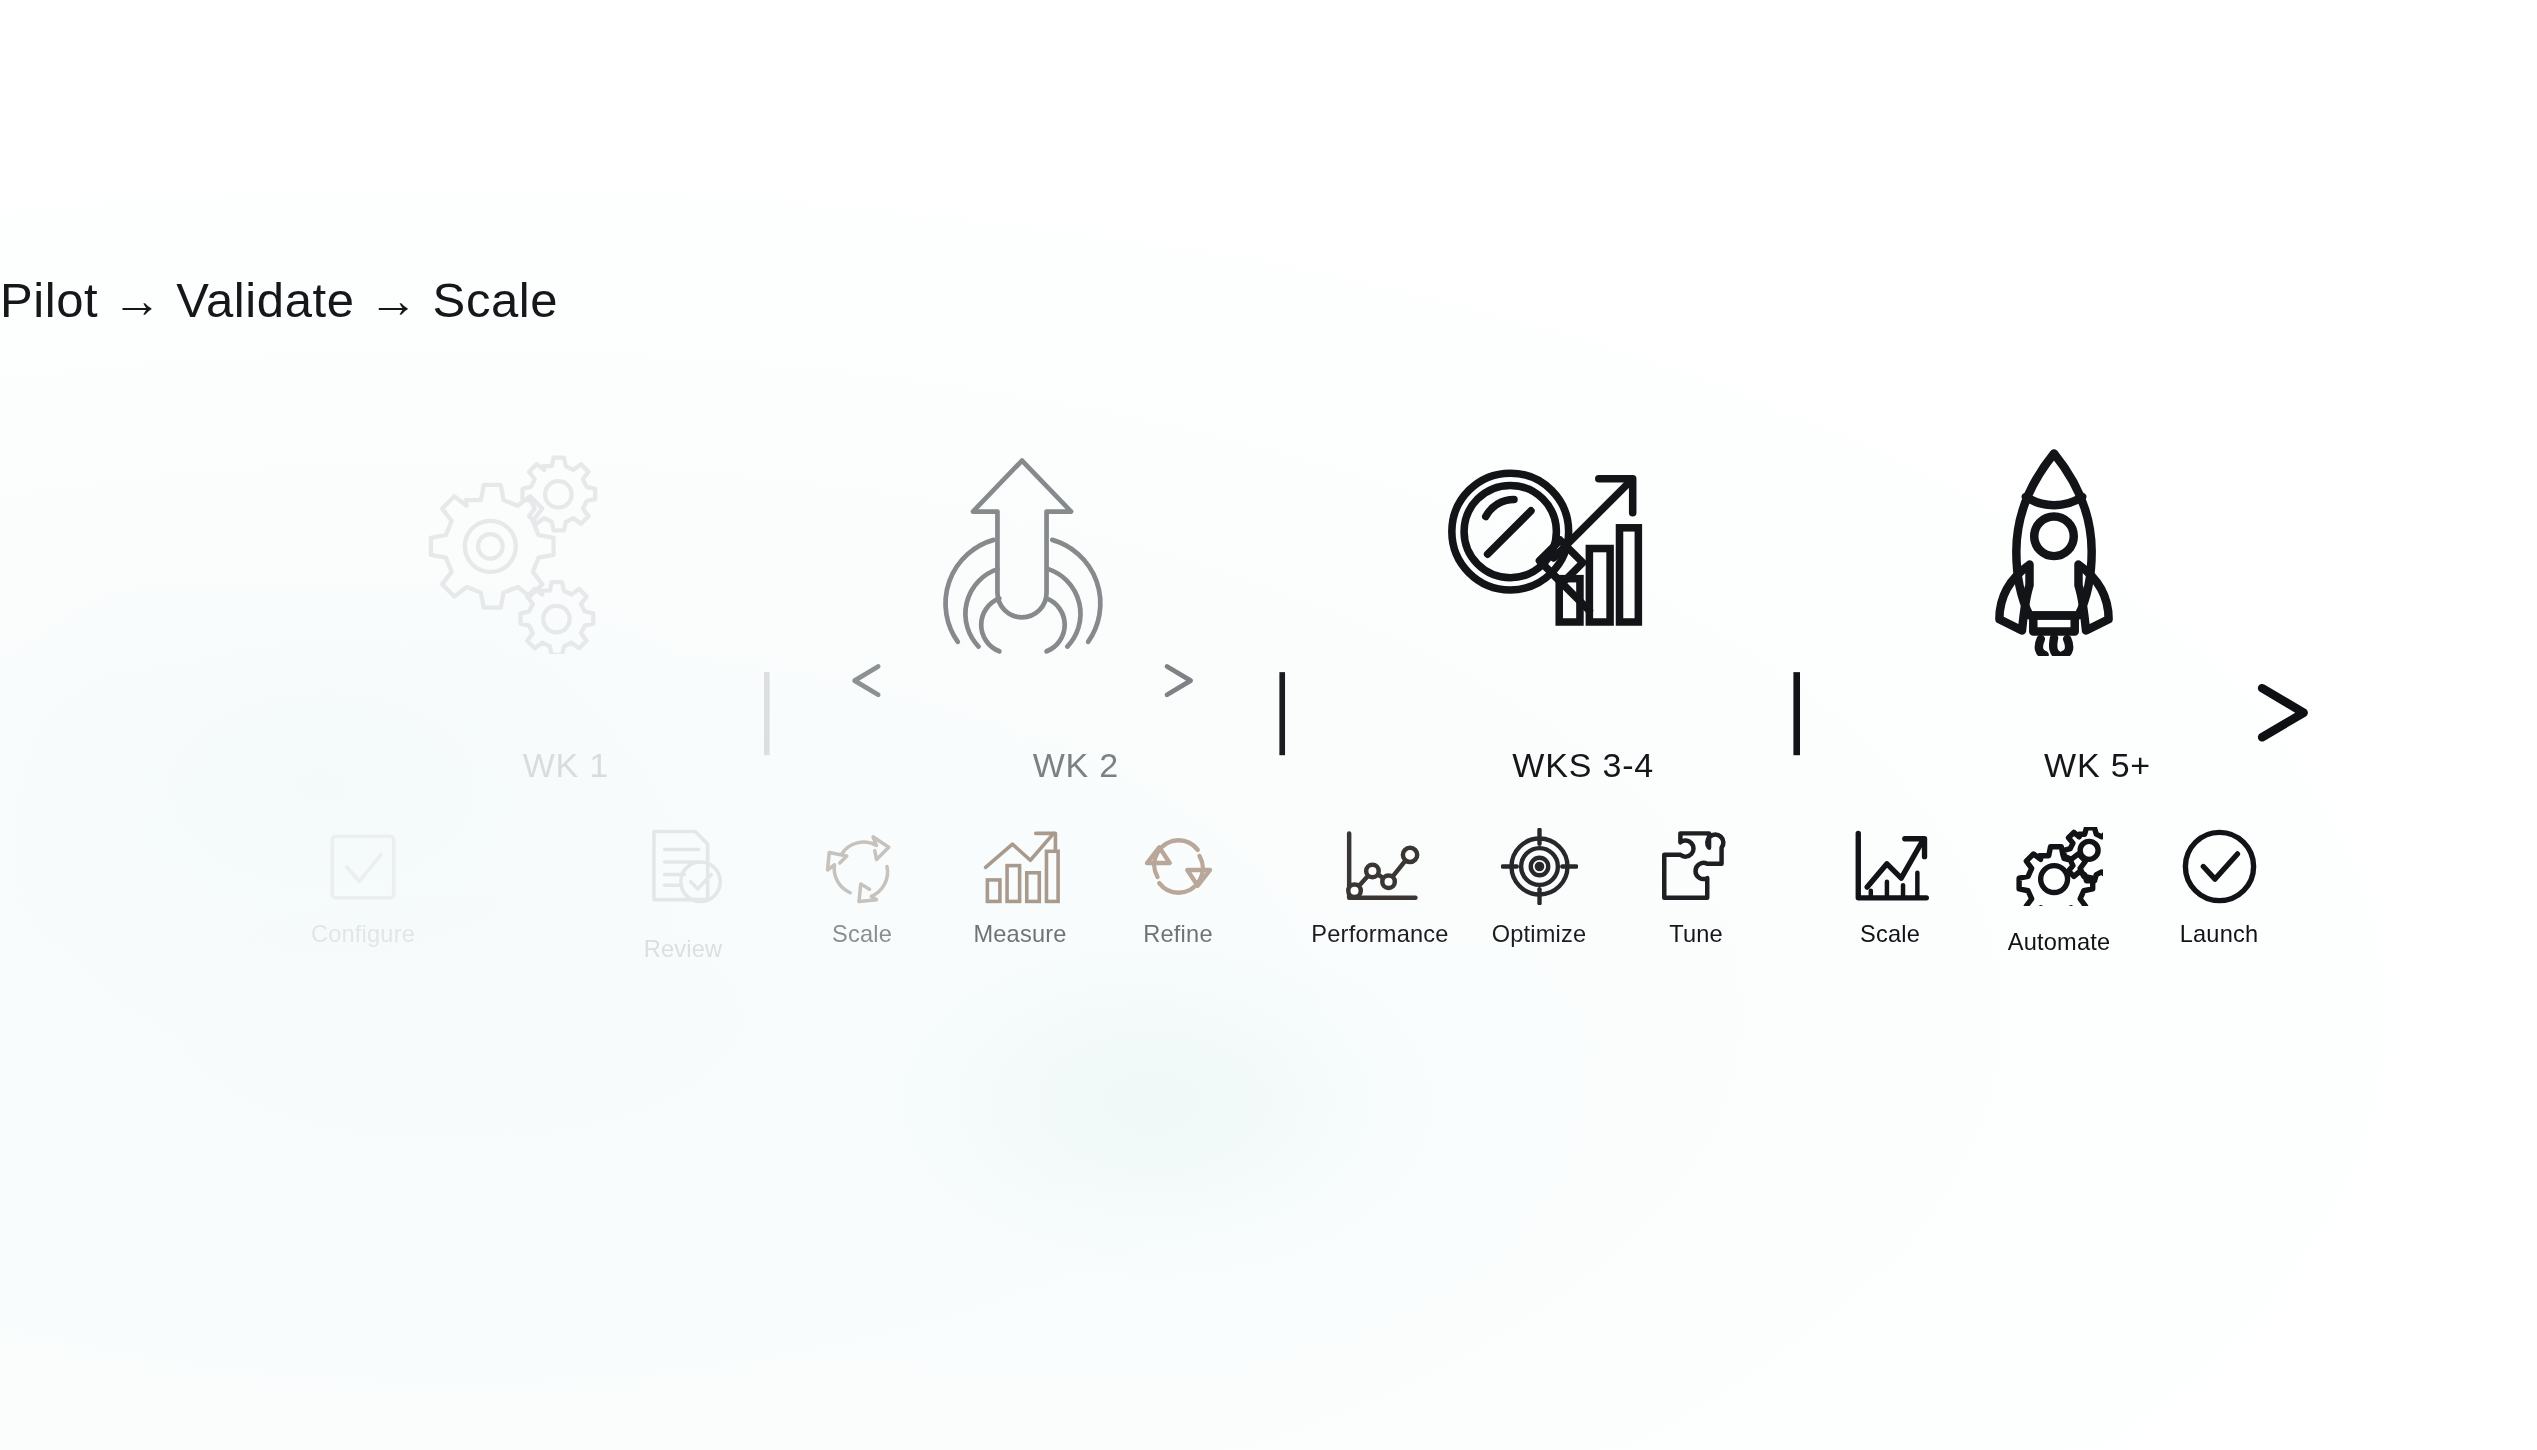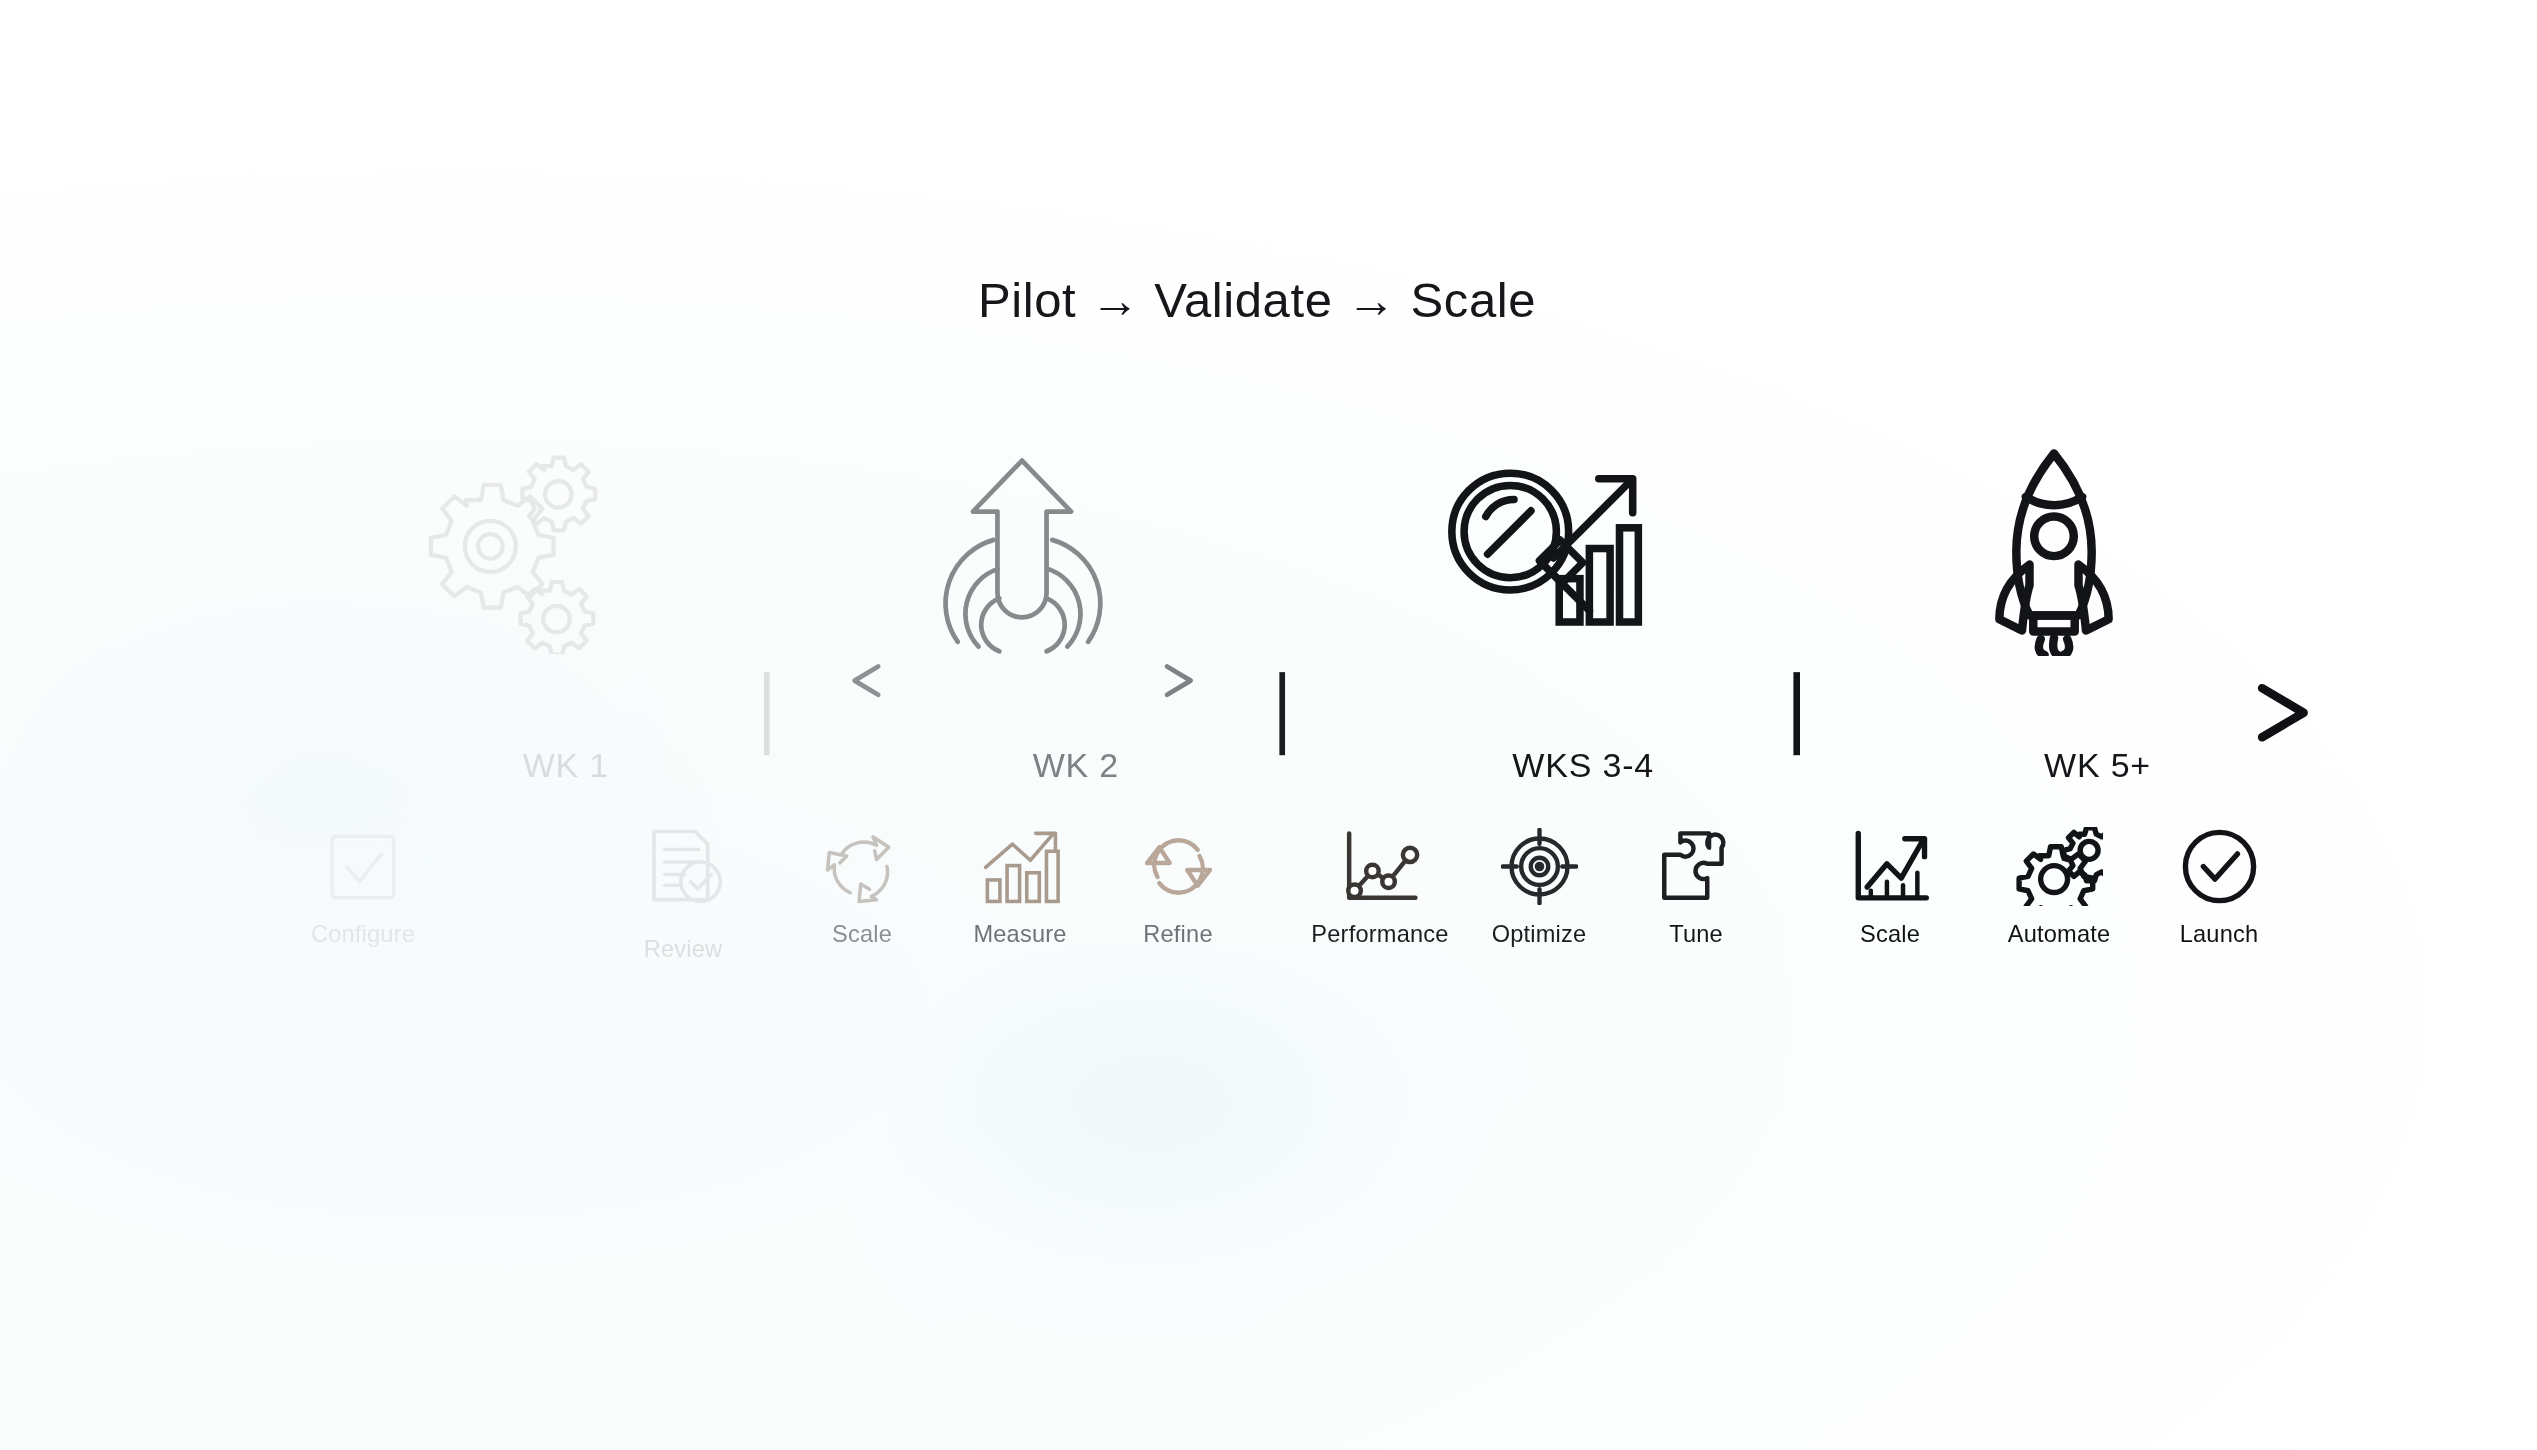--- a/index.html
+++ b/index.html
@@ -42,21 +42,21 @@
     background: radial-gradient(58% 58% at 45% 45%, rgba(243,249,250,0.8) 0%, rgba(255,255,255,0) 100%);
     pointer-events: none;
   }
 
   
   .title {
     position: absolute;
     left: 0;
     top: 272px;
     width: 2514px;
-    text-align: center;
+    text-align: left;
     font-size: 49px;
     font-weight: 400;
     letter-spacing: 0.6px;
     color: #15171a;
     white-space: nowrap;
   }
 
   
   #axis-wrap {
     position: absolute;
@@ -364,21 +364,21 @@
           <path d="M24 78 L24 70"></path>
           <path d="M42 78 L42 60"></path>
           <path d="M60 78 L60 64"></path>
           <path d="M76 78 L76 50"></path>
         </g>
       </svg>
     </div>
     <div class="step-label" style="color:#111316;">Scale</div>
   </div>
 
-  <div class="step" style="left:1988px; top:823px;">
+  <div class="step" style="left:1988px; top:823px;gap:8px;">
     <div class="step-icon">
       <svg viewBox="0 0 96 88" width="87" height="79" xmlns="http://www.w3.org/2000/svg">
         <g fill="none" stroke="#111316" stroke-width="6" stroke-linejoin="round" stroke-linecap="round">
           <path d="M26 32 l10 0 l2 -10 l12 0 l2 10 l9 4 l8 -6 l8 8 l-6 8 l4 9 l10 2 l0 12 l-10 2 l-4 9 l6 8 l-8 8 l-8 -6 l-9 4 l-2 10 l-12 0 l-2 -10 l-9 -4 l-8 6 l-8 -8 l6 -8 l-4 -9 l-10 -2 l0 -12 l10 -2 l4 -9 l-6 -8 l8 -8 l8 6 z"></path>
           <circle cx="42" cy="58" r="15"></circle>
           <path d="M70 8 l6 0 l2 -7 l9 0 l2 7 l6 3 l6 -5 l6 6 l-5 6 l3 6 l7 2 l0 9 l-7 2 l-3 6 l5 6 l-6 6 l-6 -5 l-6 3 l-2 7 l-9 0 l-2 -7 l-6 -3 l-6 5 l-6 -6 l5 -6 l-3 -6 l-7 -2 l0 -9 l7 -2 l3 -6 l-5 -6 l6 -6 l6 5 z"></path>
           <circle cx="81" cy="26" r="10"></circle>
         </g>
       </svg>
     </div>

